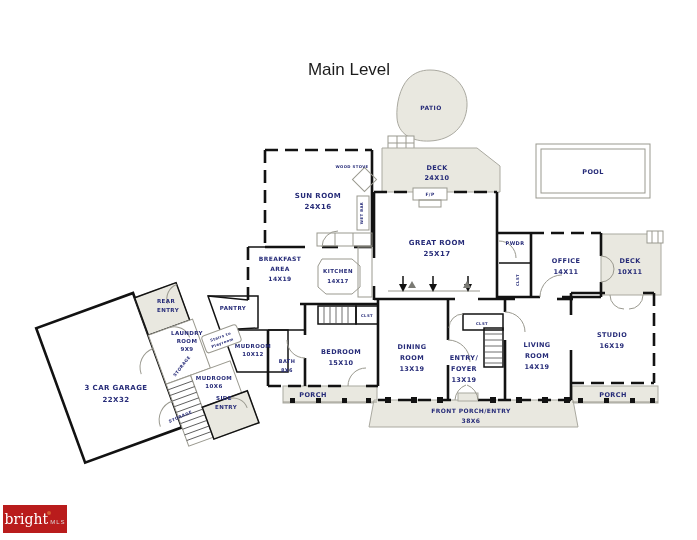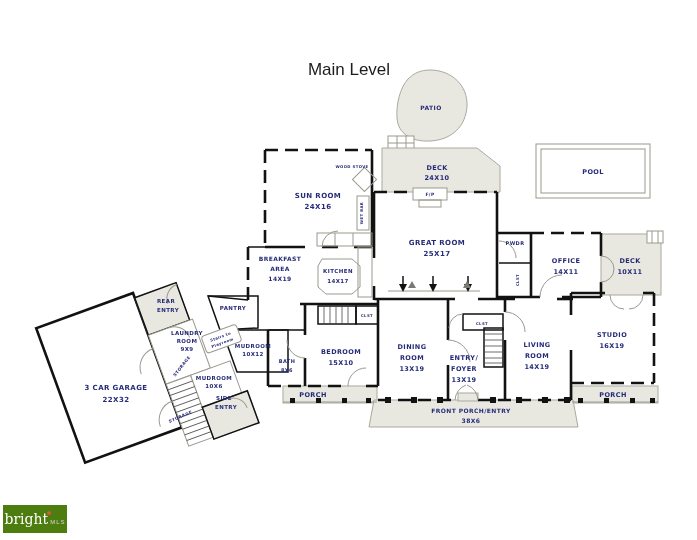--- a/index.html
+++ b/index.html
@@ -14,21 +14,21 @@
   .wall{stroke:#121212;stroke-width:2.6;fill:none;}
   .wallthin{stroke:#121212;stroke-width:1.5;fill:none;}
   .win{stroke:#121212;stroke-width:2.6;fill:none;stroke-dasharray:13 7;}
   .thin{stroke:#9a998f;stroke-width:1;fill:none;}
   .gray{fill:#e9e8e0;stroke:#aaa9a0;stroke-width:1;}
   .whitebox{fill:#ffffff;stroke:#9a998f;stroke-width:1;}
   .tread{stroke:#4a4a4a;stroke-width:.8;}
   .col{fill:#121212;}
   .footer-disc{position:absolute;left:0;right:0;top:501px;text-align:center;
         font-size:9.3px;color:#3c3c3c;}
-  .logo{position:absolute;left:3px;top:505px;width:64px;height:28px;background:#4d7c0f;
+  .logo{position:absolute;left:3px;top:505px;width:64px;height:28px;background:#b91c1c;
         display:flex;align-items:center;justify-content:center;}
   .logo .b{color:#fff;font-family:"DejaVu Serif",serif;font-size:14px;line-height:1;}
   .logo .m{color:#d9d9d9;font-size:6px;letter-spacing:1px;margin-left:2px;margin-top:5px;}
   .logo .dot{position:absolute;left:44px;top:6px;width:4px;height:4px;border-radius:50%;
         background:#d65a31;}
 </style>
 </head>
 <body>
 
 <div class="page">

